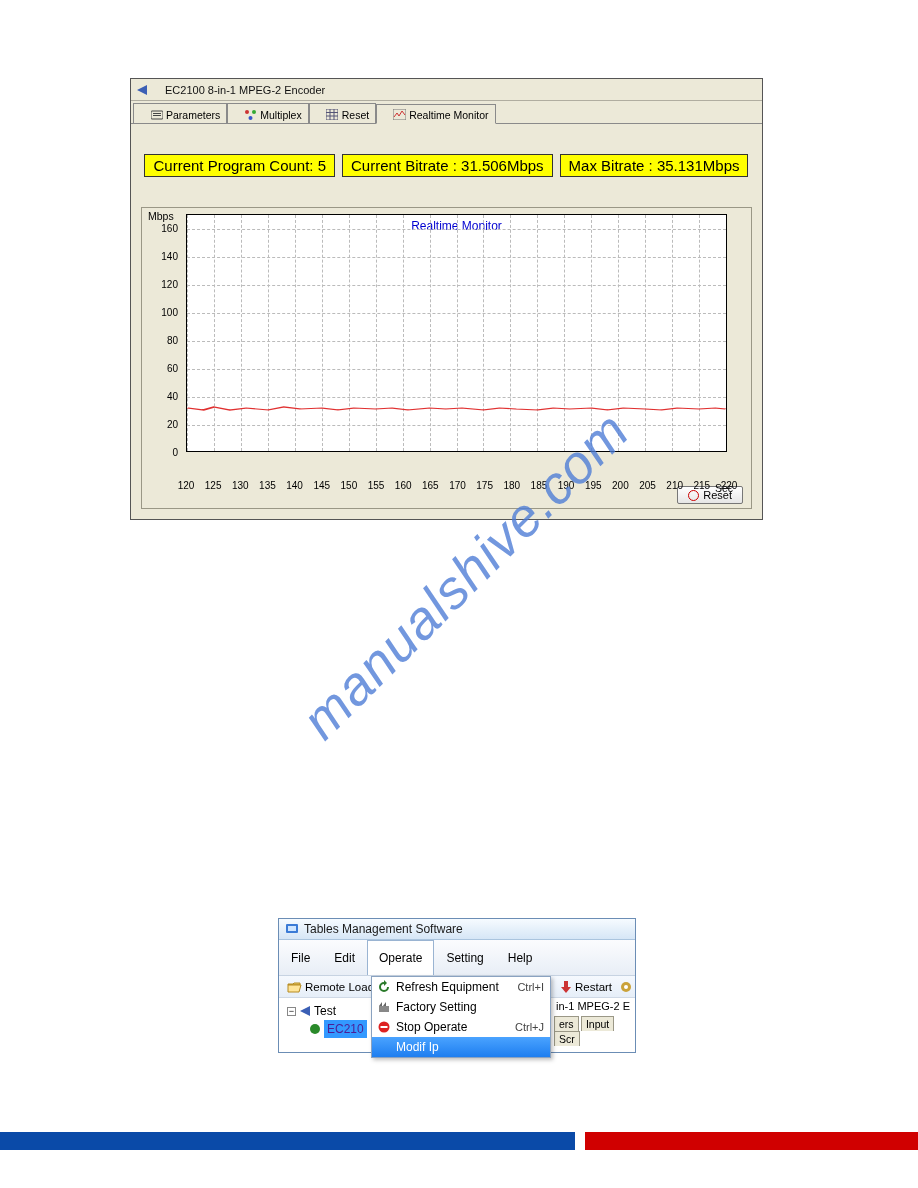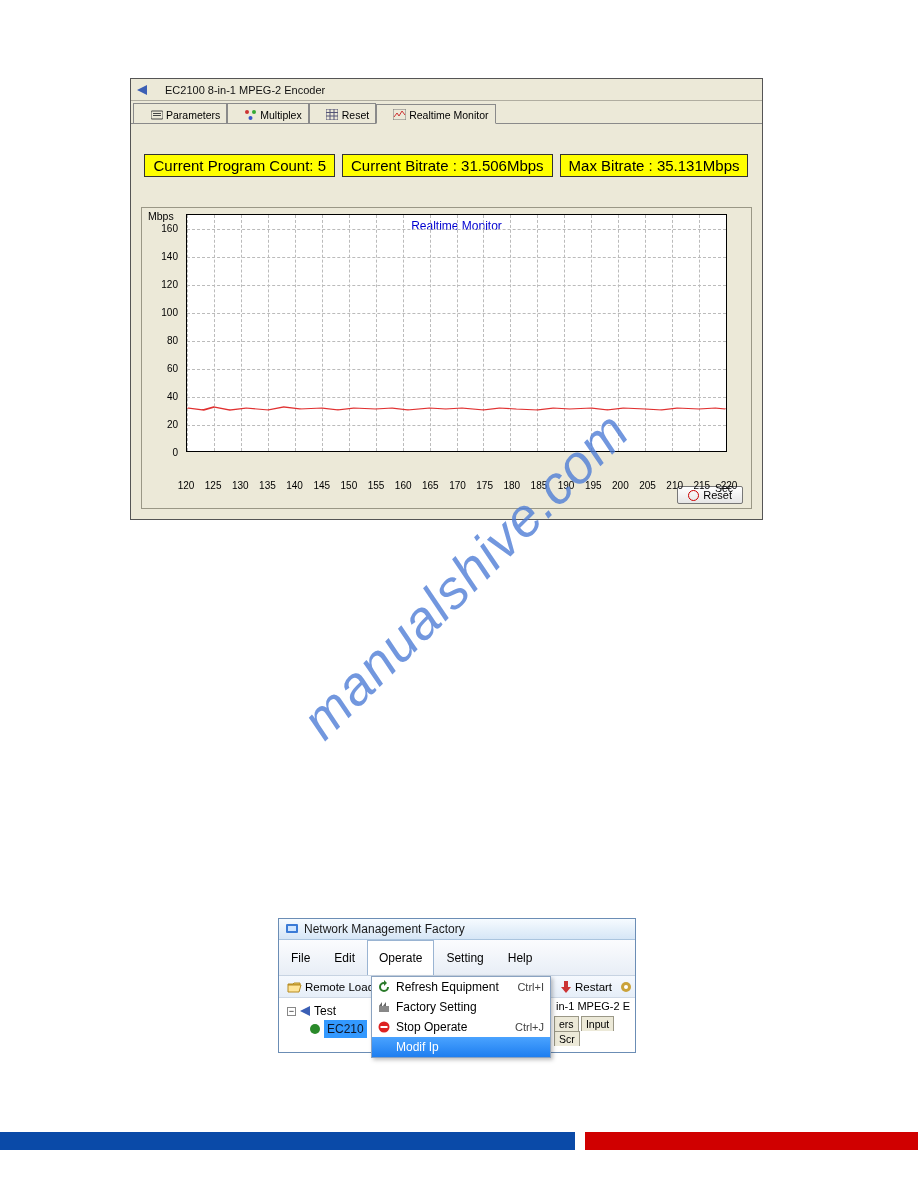--- a/index.html
+++ b/index.html
@@ -239,21 +239,21 @@
     padding: 4px 0 0 8px;
     font-size: 12px;
     line-height: 18px;
   }
   .tree-row { display:flex; align-items:center; gap:3px; padding-left:0;}
   .tree-row2 { padding-left: 22px; }
   .expander {
     width:9px; height:9px; border:1px solid #888; display:inline-flex; align-items:center; justify-content:center; font-size:9px; line-height:7px; background:#fff;
   }
   .node-sel {
-    background:#3399ff; color:#0f172a; padding:0 3px;
+    background:#3399ff; color:#4c1d95; padding:0 3px;
   }
   
   .dropdown {
     position: absolute;
     left: 92px;
     top: 0px;
     width: 180px;
     background: #fff;
     border: 1px solid #8aa2c0;
     box-shadow: 2px 2px 4px rgba(0,0,0,0.25);
@@ -464,21 +464,21 @@
 <div class="watermark">manualshive.com</div>
 
 <div class="win2">
   <div class="win2-title">
     <span>
       <svg width="14" height="14" viewBox="0 0 14 14">
           <rect x="1" y="2" width="12" height="9" rx="1" fill="#3b7bd6"></rect>
           <rect x="3" y="4" width="8" height="5" fill="#cfe6ff"></rect>
         </svg>
     </span>
-    <span>Network Management Factory</span>
+    <span>Tables Management Software</span>
   </div>
 
   <div class="win2-menu">
     <div class="menuitem">
         <span>File</span>
       </div>
     <div class="menuitem">
         <span>Edit</span>
       </div>
     <div class="menuitem open">

